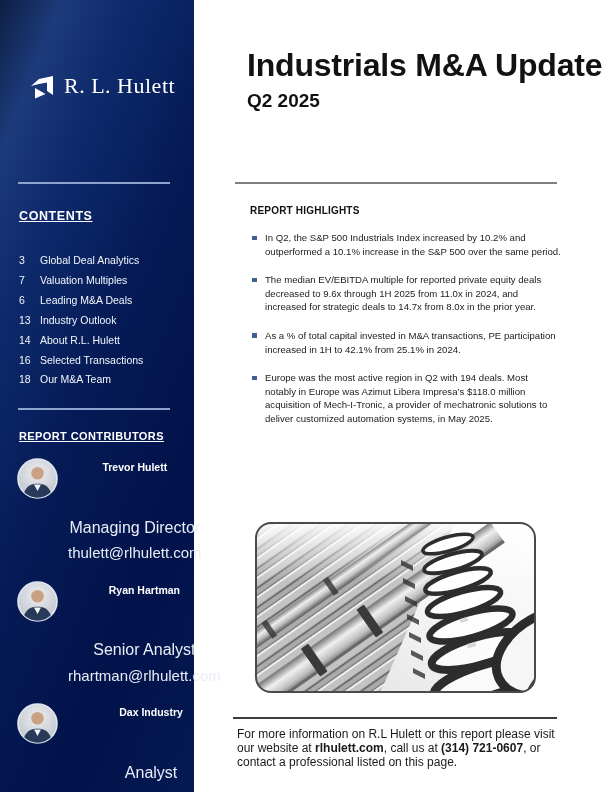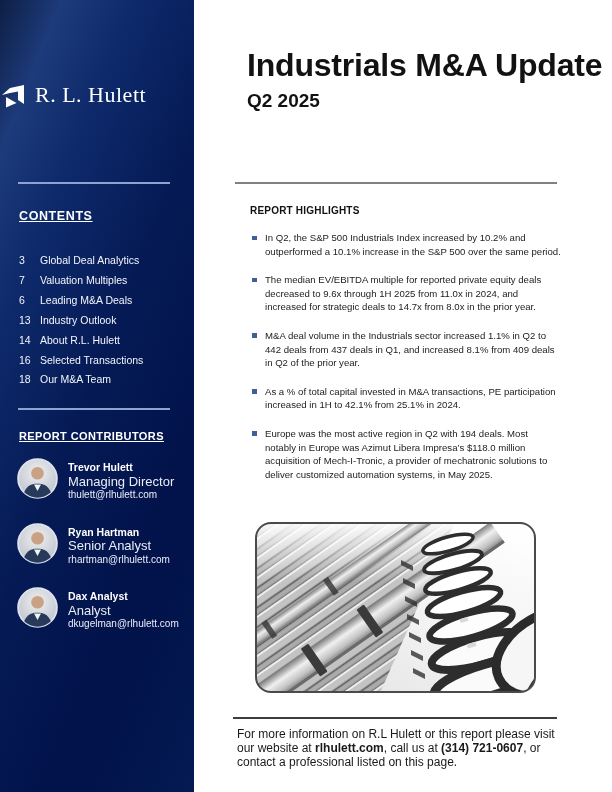--- a/index.html
+++ b/index.html
@@ -2,38 +2,38 @@
 <html><head>
 <meta charset="utf-8">
 <style>
   html,body{margin:0;padding:0;background:#fff;}
   .page{position:relative;width:612px;height:792px;background:#ffffff;overflow:hidden;
         font-family:"Liberation Sans",sans-serif;}
 
   
   .sidebar{position:absolute;left:0;top:0;width:194px;height:792px;
     background:linear-gradient(112deg,#0d1f44 0%,#1d3a7a 12%,#0e2a6b 26%,#051a55 48%,#02124a 75%,#041a52 100%);}
-  .logo-row{position:absolute;left:0;top:72px;display:flex;align-items:center;margin-top:9px;}
+  .logo-row{position:absolute;left:29px;top:72px;display:flex;align-items:center;}
   .logo-mark{width:26px;height:28px;margin-right:9px;}
   .logo-text{color:#ffffff;font-family:"Liberation Serif",serif;font-size:22px;letter-spacing:.5px;white-space:nowrap;}
   .side-rule{position:absolute;left:18px;width:152px;height:2px;background:#8ea4cf;}
   .rule-1{top:182px;} .rule-2{top:408px;}
   .side-heading{position:absolute;left:19px;color:#ffffff;font-weight:bold;text-decoration:underline;}
   .contents-heading{top:209px;font-size:12.5px;letter-spacing:.6px;}
   .contrib-heading{top:430px;font-size:11px;letter-spacing:.4px;}
   .toc{position:absolute;left:19px;top:251px;width:168px;}
   .toc-row{display:flex;line-height:19.9px;font-size:10.5px;color:#f2f5fb;cursor:default;}
   .toc-page{width:21px;flex:0 0 21px;}
   .contrib-list{position:absolute;left:17px;top:458px;width:172px;}
-  .contrib-row{display:flex;align-items:flex-start;margin-bottom:21px;}
+  .contrib-row{display:flex;align-items:flex-start;margin-bottom:21px;text-align:center;}
   .avatar{width:41px;height:41px;flex:0 0 41px;margin-right:10px;}
   .contrib-text{padding-top:3px;}
   .contrib-name{color:#ffffff;font-size:10.5px;font-weight:bold;line-height:13.5px;}
-  .contrib-role{color:#e9edf6;font-size:13px;line-height:13.5px;}
-  .contrib-email{color:#e9edf6;font-size:10px;line-height:13.5px;}
+  .contrib-role{color:#e9edf6;font-size:16px;line-height:13.5px;margin-top:46px;}
+  .contrib-email{color:#e9edf6;font-size:15px;line-height:13.5px;margin-top:12px;}
 
   
   .doc-title{position:absolute;left:247px;top:47px;font-size:32px;font-weight:bold;color:#121212;letter-spacing:-.2px;}
   .doc-subtitle{position:absolute;left:247px;top:90px;font-size:19px;font-weight:bold;color:#121212;text-align:center;}
   .title-rule{position:absolute;left:235px;top:182px;width:322px;height:2px;background:#808080;}
   .highlights-heading{position:absolute;left:250px;top:205px;font-size:10px;font-weight:bold;color:#111;letter-spacing:.2px;}
   .bullets{position:absolute;left:251px;top:231px;width:310px;margin:0;padding:0;list-style:none;}
   .bullets li{position:relative;padding-left:14px;margin-bottom:15px;font-size:9.6px;line-height:13.6px;color:#222;}
   .bullets li::before{content:"";position:absolute;left:1px;top:4.5px;width:4.5px;height:4.5px;background:#3f5f95;}
   .photo-wrap{position:absolute;left:255px;top:522px;width:281px;height:171px;}
@@ -179,41 +179,40 @@
         <div class="contrib-row">
           <svg class="avatar" viewBox="0 0 41 41">
             <circle cx="20.5" cy="20.5" r="19.4" fill="url(#avBg)" stroke="#dde3ee" stroke-width="1.8"></circle>
             <g clip-path="url(#avClip)">
               <circle cx="20.5" cy="15.2" r="6.3" fill="#c9a285"></circle>
               <path d="M5.5 41 C7.5 28 13.5 25.8 20.5 25.8 C27.5 25.8 33.5 28 35.5 41 Z" fill="#273a5a"></path>
               <path d="M17 26.5 L20.5 33 L24 26.5 Z" fill="#f4f4f4"></path>
             </g>
           </svg>
           <div class="contrib-text">
-            <div class="contrib-name">Dax Analyst</div>
+            <div class="contrib-name">Dax Industry</div>
             <div class="contrib-role">Analyst</div>
             <div class="contrib-email">dkugelman@rlhulett.com</div>
           </div>
         </div>
       </div>
   </div>
 
   <h1 class="doc-title" style="margin:0;">Industrials M&amp;A Update</h1>
   <h2 class="doc-subtitle" style="margin:0;">Q2 2025</h2>
   <div class="title-rule"></div>
 
   <div class="highlights-heading">REPORT HIGHLIGHTS</div>
 
   <ul class="bullets">
 
       <li>In Q2, the S&amp;P 500 Industrials Index increased by 10.2% and outperformed a 10.1% increase in the S&amp;P 500 over the same period.</li>
 
       <li>The median EV/EBITDA multiple for reported private equity deals decreased to 9.6x through 1H 2025 from 11.0x in 2024, and increased for strategic deals to 14.7x from 8.0x in the prior year.</li>
 
-      <li>M&amp;A deal volume in the Industrials sector increased 1.1% in Q2 to 442 deals from 437 deals in Q1, and increased 8.1% from 409 deals in Q2 of the prior year.</li>
 
       <li>As a % of total capital invested in M&amp;A transactions, PE participation increased in 1H to 42.1% from 25.1% in 2024.</li>
 
       <li>Europe was the most active region in Q2 with 194 deals. Most notably in Europe was Azimut Libera Impresa’s $118.0 million acquisition of Mech-I-Tronic, a provider of mechatronic solutions to deliver customized automation systems, in May 2025.</li>
     </ul>
 
   <div class="photo-wrap">
     <svg viewBox="0 0 281 171" width="281" height="171">
       <g clip-path="url(#photoClip)">
         <rect x="0" y="0" width="281" height="171" fill="url(#bgGrad)"></rect>

